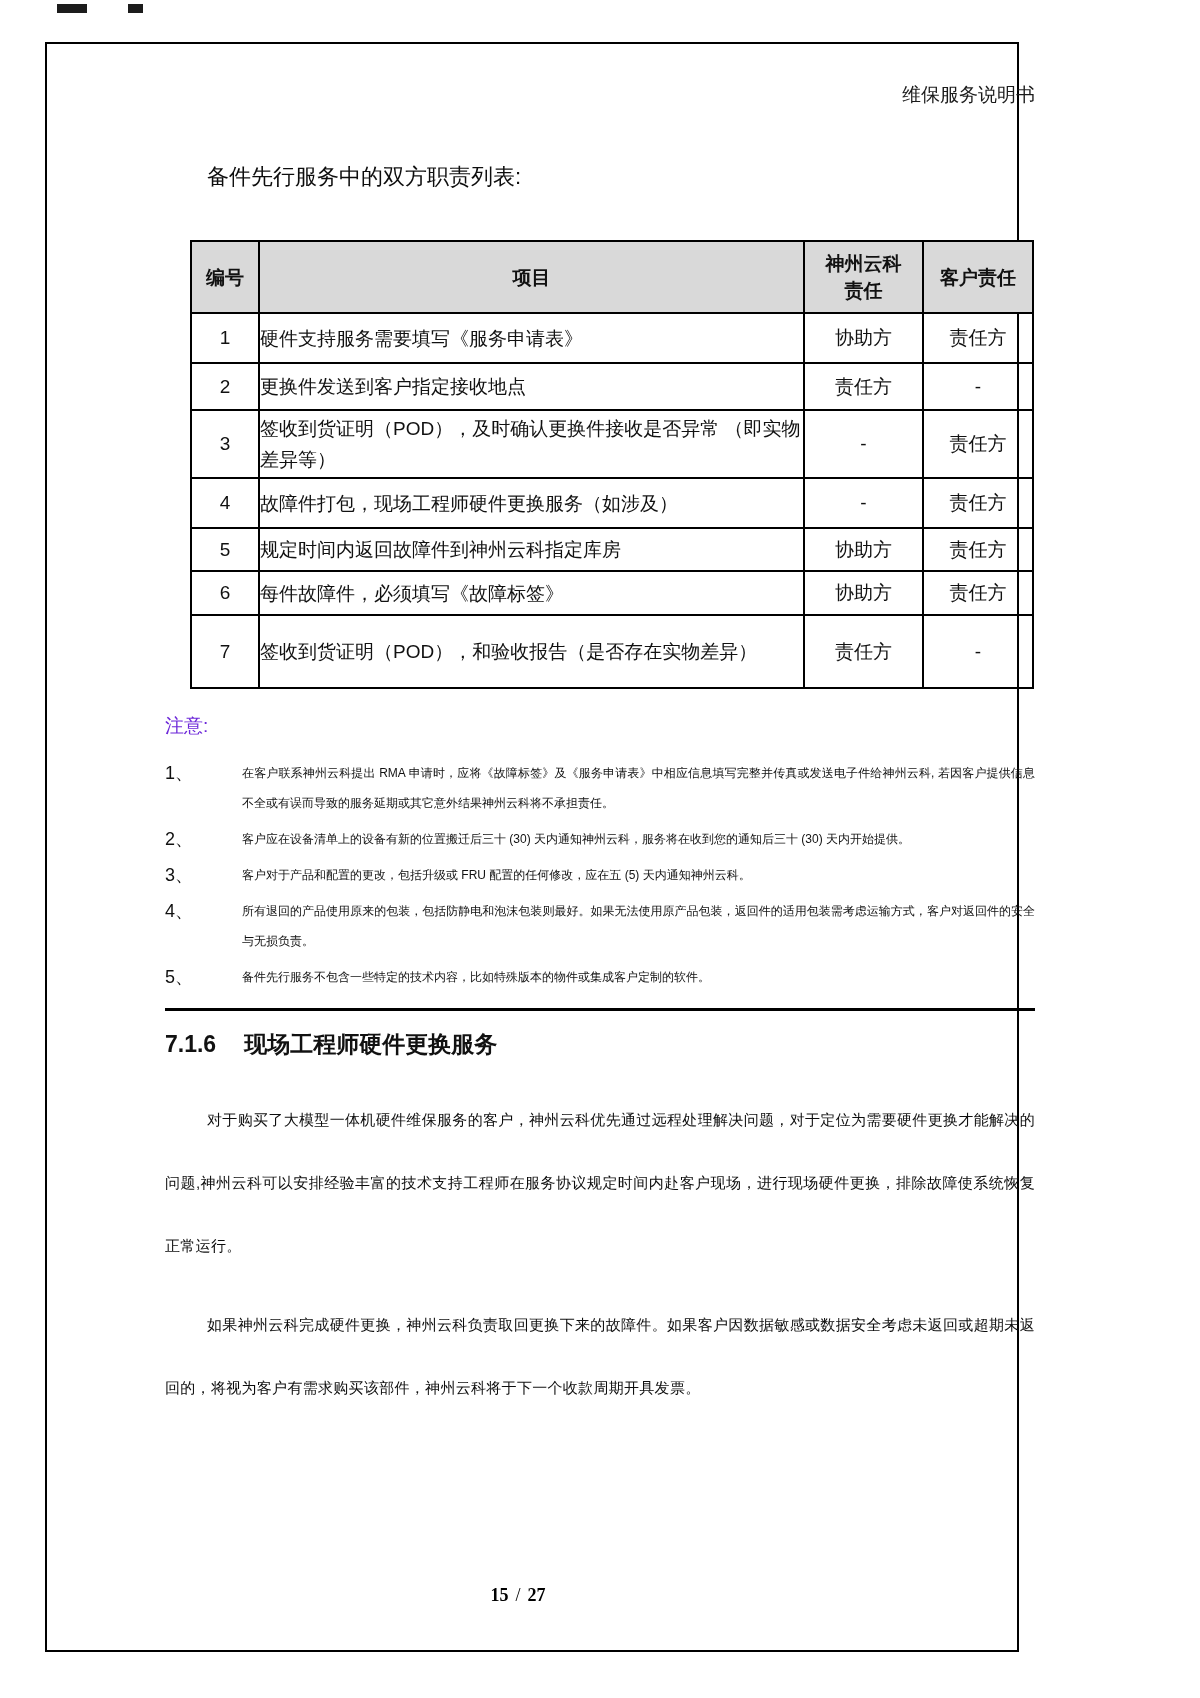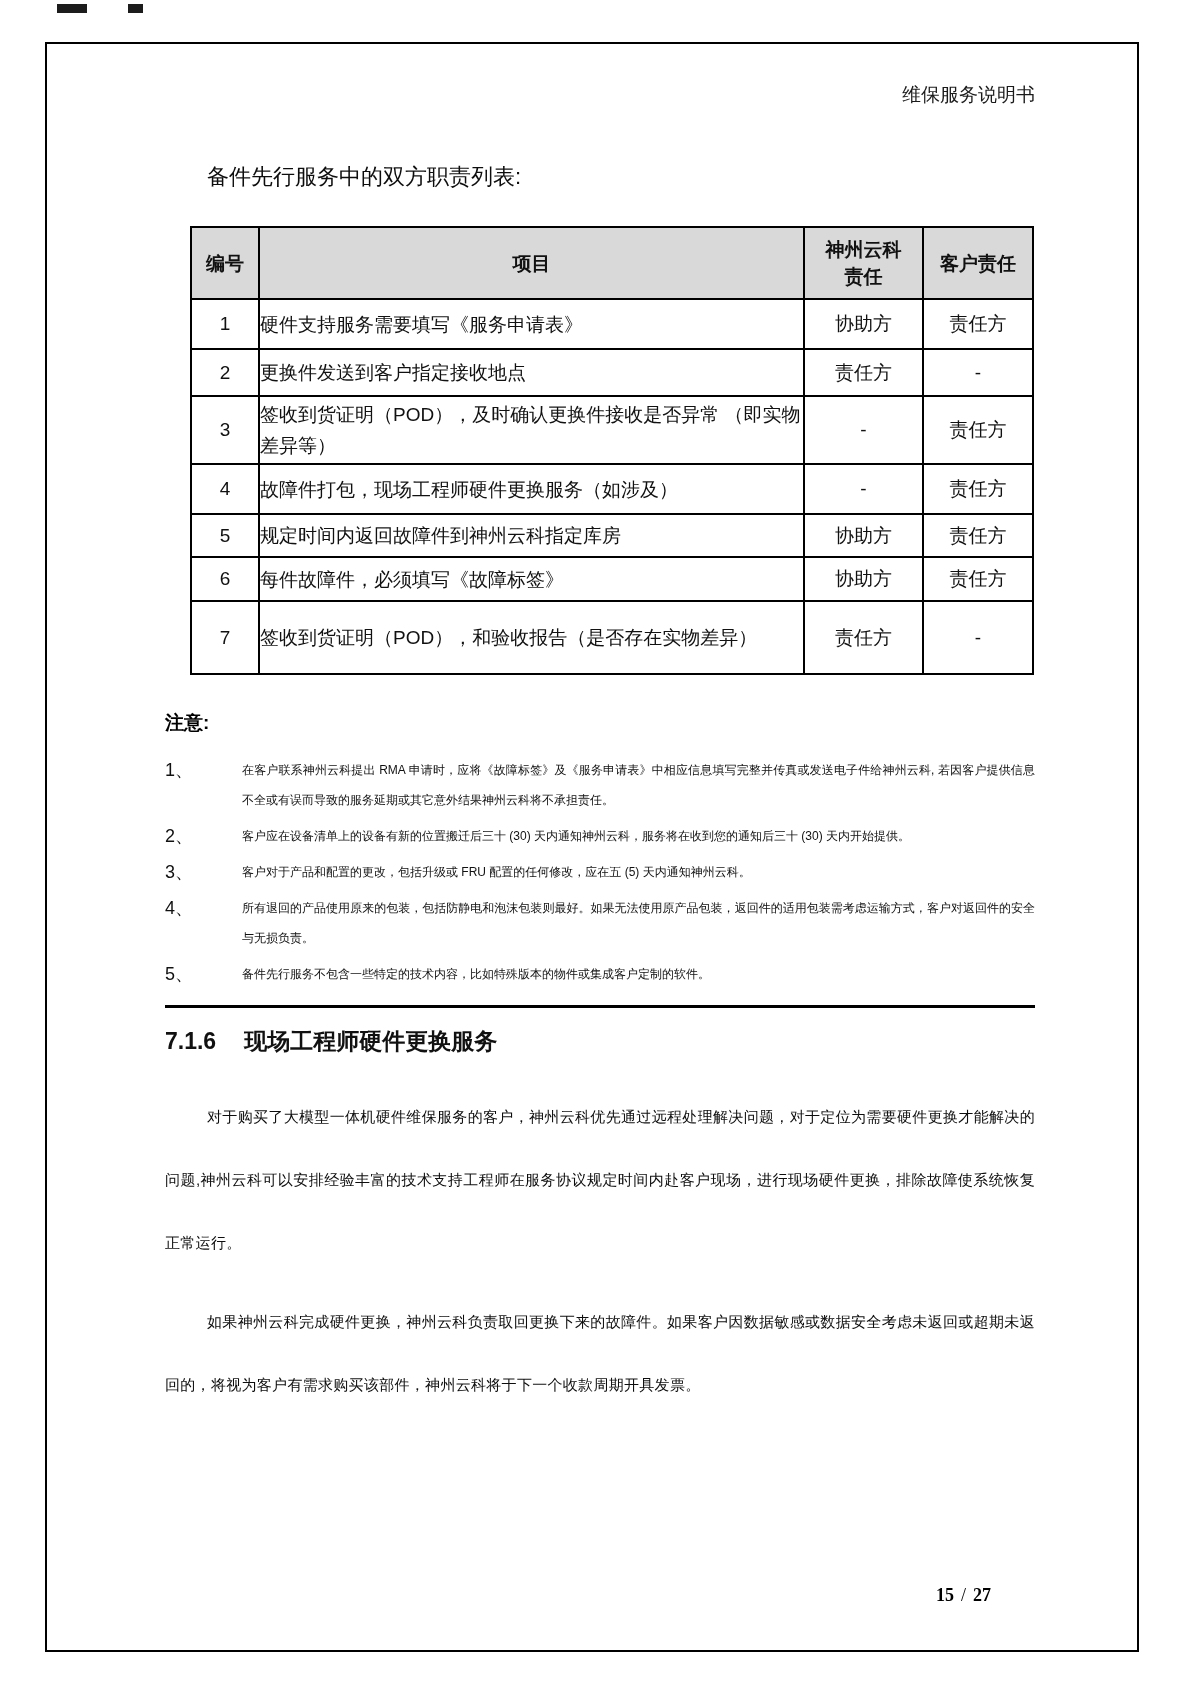--- a/index.html
+++ b/index.html
@@ -6,75 +6,75 @@
   body {
     width:1200px; height:1698px; background:#ffffff; position:relative;
     font-family:"Liberation Sans", sans-serif; color:#111111;
     -webkit-font-smoothing:antialiased;
   }
   .artifact { position:absolute; background:#1c1c1c; }
   .artifact.a1 { left:57px; top:4px; width:30px; height:9px; }
   .artifact.a2 { left:128px; top:4px; width:15px; height:9px; }
 
   .frame {
-    position:absolute; left:45px; top:42px; width:1094px; height:1610px;
+    position:absolute; left:45px; top:42px; width:974px; height:1610px;
     border:2px solid #000; box-sizing:border-box;
   }
   .content { position:absolute; left:118px; top:0; width:870px; }
 
   .header-row {
     padding-top:38px; text-align:right;
     font-family:"Liberation Serif", serif; font-size:19px; color:#1a1a1a;
   }
 
   .intro-title { margin:54px 0 0 42px; font-size:22px; font-weight:500; color:#0d0d0d; }
 
   table.resp {
-    margin:34px 0 0 25px; width:842px; border-collapse:collapse; table-layout:fixed;
+    margin:48px 0 0 25px; width:842px; border-collapse:collapse; table-layout:fixed;
     border:2px solid #000;
     padding-left:30px;
   }
   table.resp th, table.resp td { border:2px solid #000; padding:0; }
   table.resp thead th {
     background:#d9d9d9; font-size:19px; font-weight:bold; text-align:center;
     height:70px; line-height:27px; vertical-align:middle;
   }
   table.resp td { font-size:19px; vertical-align:middle; }
   td.c { text-align:center; }
   td.item { text-align:left; padding:6px 12px 6px 14px; line-height:31px; }
   table.resp tbody tr:nth-child(1) { height:50px; }
   table.resp tbody tr:nth-child(2) { height:47px; }
   table.resp tbody tr:nth-child(3) { height:68px; }
   table.resp tbody tr:nth-child(4) { height:50px; }
   table.resp tbody tr:nth-child(5) { height:43px; }
   table.resp tbody tr:nth-child(6) { height:44px; }
   table.resp tbody tr:nth-child(7) { height:73px; }
   .th-line { display:block; }
 
-  .notes-label { margin-top:35px; font-size:19px; font-weight:bold; color:#000000; }
+  .notes-label { margin-top:24px; font-size:19px; font-weight:normal; color:#6d28d9; }
   .note { display:flex; margin-top:6px; }
   .note:first-of-type { margin-top:12px; }
   .note-num { flex:0 0 46px; font-size:18px; line-height:30px; }
   .note-text { flex:1; font-size:12px; line-height:30px; text-align:justify;margin-left:31px; }
 
   .divider { margin-top:16px; width:870px; height:3px; background:#000; }
 
   .section-heading { margin:18px 0 0 0; display:flex; align-items:center; }
   .sec-num { font-size:23px; font-weight:bold; }
   .sec-title { font-size:23px; font-weight:bold; margin-left:28px; }
 
   .para {
     margin:28px 0 0 0; font-size:15px; line-height:63px;
     text-align:justify; text-indent:42px; color:#0d0d0d; letter-spacing:0.3px;
   }
   .para.p2 { margin-top:16px; }
   .para.p3 { margin-top:6px; }
 
   .footer {
-    position:absolute; left:45px; top:1585px; width:946px; text-align:right;
+    position:absolute; left:45px; top:1585px; width:946px; text-align:center;
     font-family:"Liberation Serif", serif; font-size:18px; font-weight:bold; color:#000;
   }
   .footer .sep { font-weight:normal; padding:0 7px; }
 </style>
 </head>
 <body>
 
 <div class="artifact a1"></div>
 <div class="artifact a2"></div>
 

